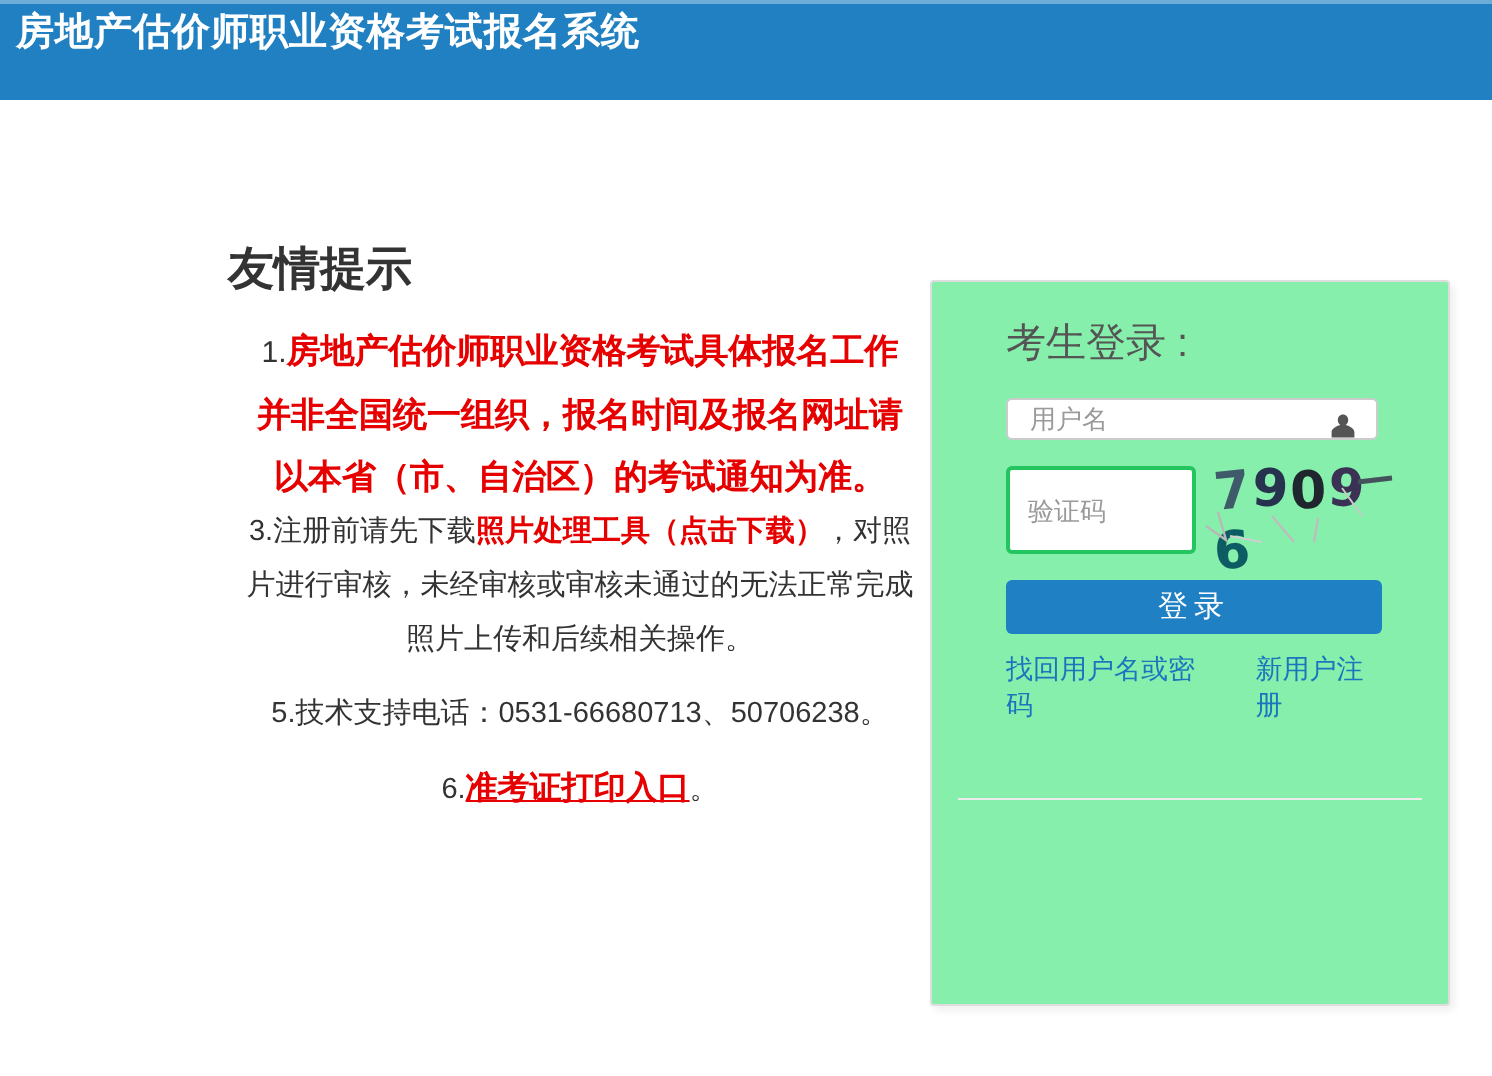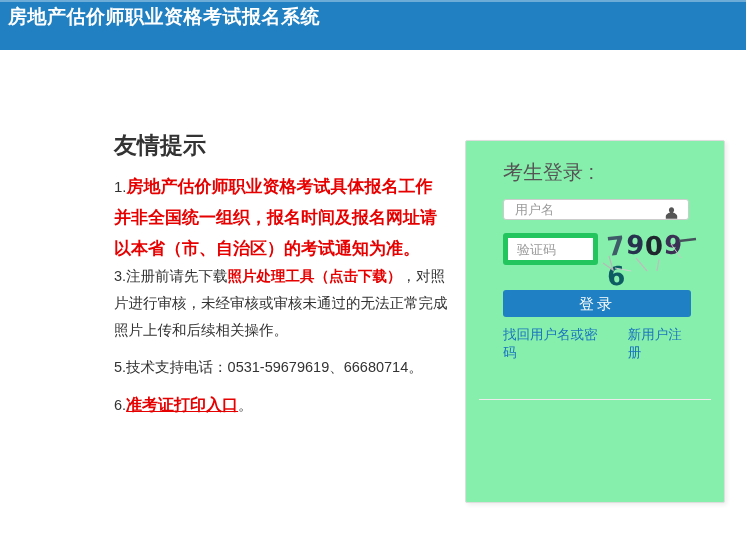--- a/index.html
+++ b/index.html
@@ -11,22 +11,22 @@
   .topbar{
     position:absolute; left:0; top:0; width:746px; height:50px;
     background:var(--header_bg,#2080c1);
     box-shadow:inset 0 2px 0 rgba(255,255,255,.35);
   }
   .topbar h1{
     margin:0; padding:6px 0 0 8px;
     font-size:19px; line-height:22px; font-weight:bold; color:#fff; letter-spacing:.5px;
   }
   
-  .notice{position:absolute; left:114px; top:130px; width:352px;}
-  .notice p, .notice span, .notice a{white-space:pre-line;}
+  .notice{position:absolute; left:114px; top:119px; width:352px;}
+  .notice p, .notice span, .notice a{white-space:pre-line;text-align:center;}
   .notice h2{margin:0; font-size:23px; line-height:30px; font-weight:bold; color:#333;}
   .n1{margin:11px 0 0; font-size:17px; line-height:31px; font-weight:bold; color:var(--accent_red,#e60000);}
   .n1 .num{font-size:15px; font-weight:normal; color:#333;}
   .nb{margin:0; font-size:14.5px; line-height:28px; color:#333; font-weight:normal;}
   .n2{margin-top:0;}
   .n3{margin-top:-1px; line-height:27px;}
   .n4{margin-top:-3px;}
   .n5{margin-top:9px;}
   .n6{margin-top:10px;}
   .redlink{color:var(--accent_red,#e60000); font-weight:bold; text-decoration:none; cursor:pointer;}
@@ -45,22 +45,22 @@
     box-sizing:border-box; width:186px; height:21px;
     border:1px solid #ccc; border-radius:3px; background:#fff;
     font-size:13px; padding:0 28px 0 11px; color:#333; outline:none;
     font-family:"Liberation Sans","DejaVu Sans",sans-serif;
   }
   .field input::placeholder, .capinput::placeholder{color:#9a9a9a; opacity:1;}
   .ficon{position:absolute; right:8px; top:7px; width:15px; height:15px; display:block;}
   .ficon svg{display:block;}
   .caprow{position:relative; margin-top:13px; height:40px;}
   .capinput{
-    box-sizing:border-box; width:95px; height:32px;
-    border:5px solid #22c55e; border-radius:3px; font-size:13px; padding:0 9px; color:#333; outline:none;
+    box-sizing:border-box; width:95px; height:44px;
+    border:2px solid #22c55e; border-radius:3px; font-size:13px; padding:0 9px; color:#333; outline:none;
     font-family:"Liberation Sans","DejaVu Sans",sans-serif;
   }
   .capimg{position:absolute; left:98px; top:-5px; width:96px; height:45px; cursor:pointer;}
   .cap-digits{
     position:absolute; left:6px; top:2px; width:90px;
     font-family:"DejaVu Sans","Liberation Sans",sans-serif;
     font-size:26px; font-weight:bold; letter-spacing:1px; line-height:30px;
   }
   .cap-digits span{display:inline-block;}
   .cd0{transform:rotate(-6deg) translateY(1px);}
@@ -94,21 +94,21 @@
     <p class="n1"><span class="num">1.</span><span>房地产估价师职业资格考试具体报名工作
 并非全国统一组织，报名时间及报名网址请
 以本省（市、自治区）的考试通知为准。</span></p>
 
 
     <p class="nb n3"><span>3.注册前请先下载</span><a class="redlink">照片处理工具（点击下载）</a><span>，对照
 片进行审核，未经审核或审核未通过的无法正常完成
 照片上传和后续相关操作。</span></p>
 
 
-    <p class="nb n5">5.技术支持电话：0531-59679619、66680714。</p>
+    <p class="nb n5">5.技术支持电话：0531-66680713、50706238。</p>
 
     <p class="nb n6"><span>6.</span><a class="admitlink">准考证打印入口</a><span>。</span></p>
   </section>
 
   <aside class="loginbox">
     <h3>考生登录 :</h3>
 
     <div class="lform">
 
       <div class="field first">

